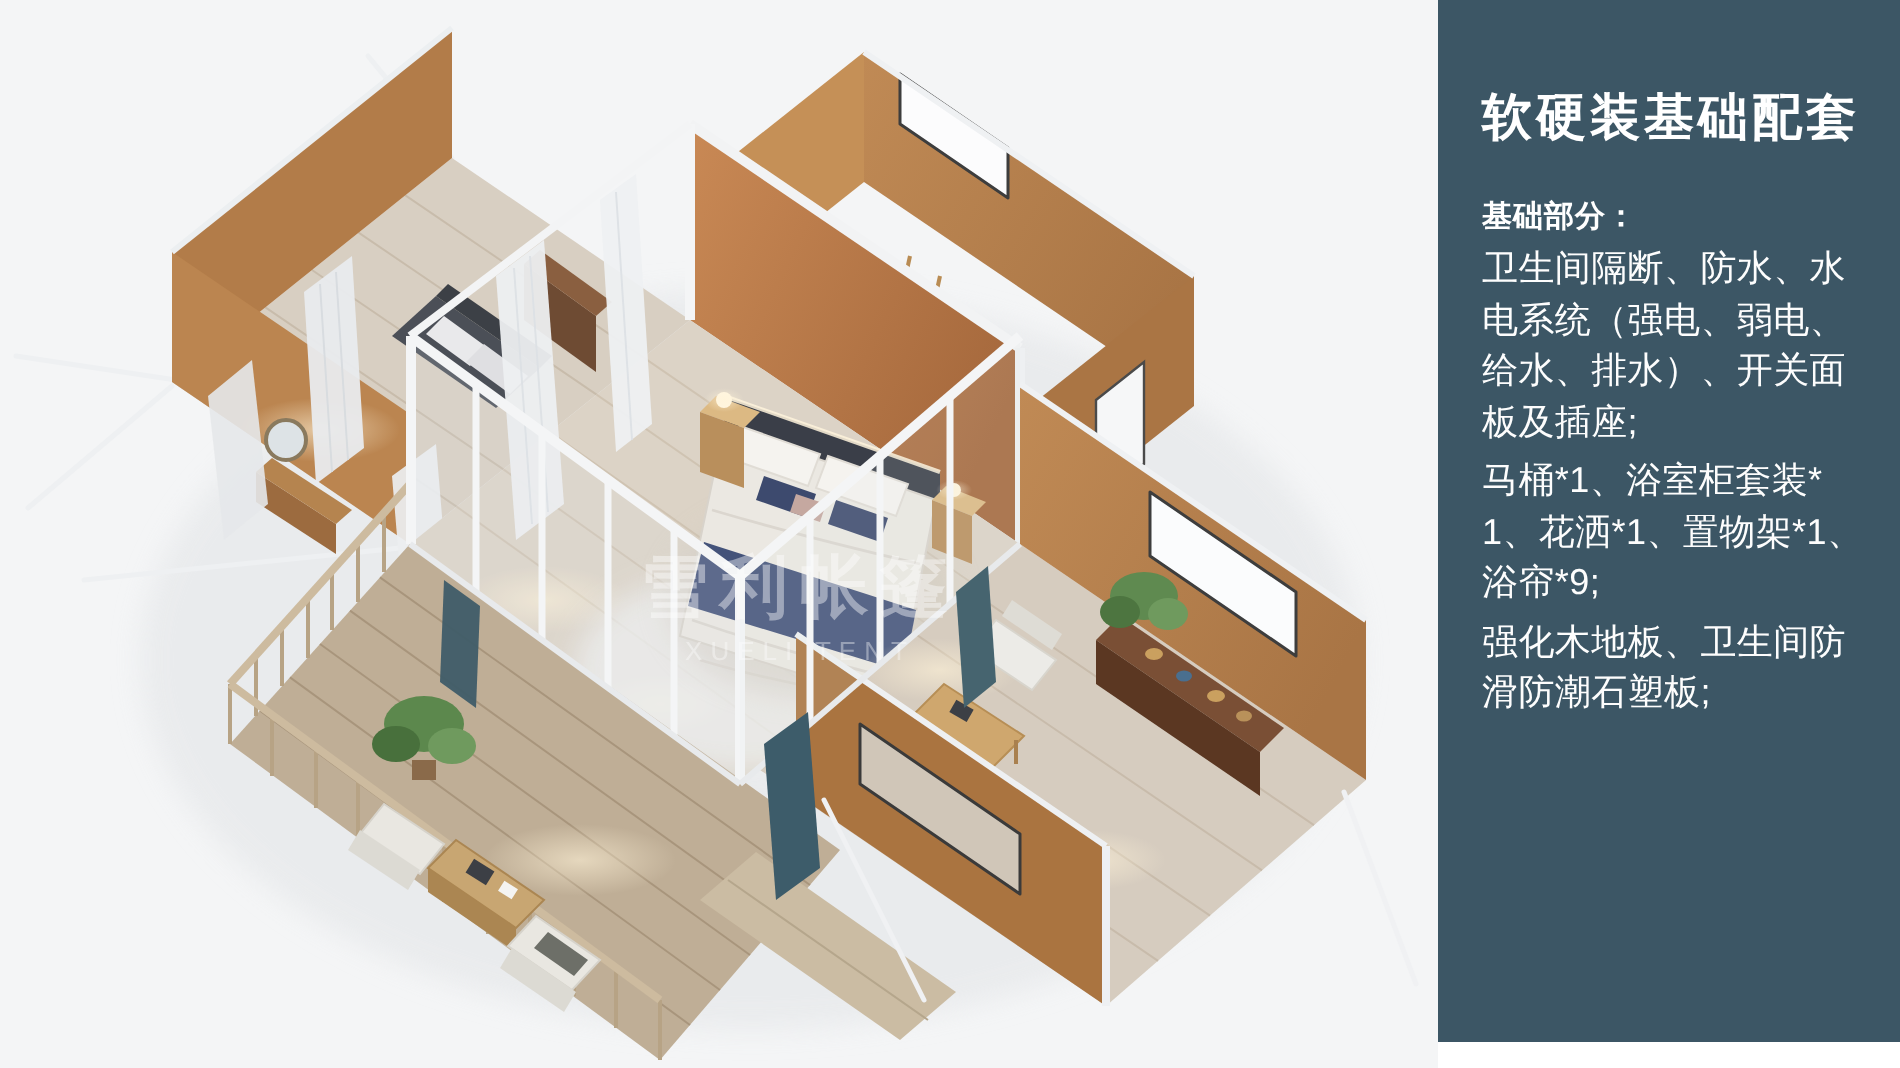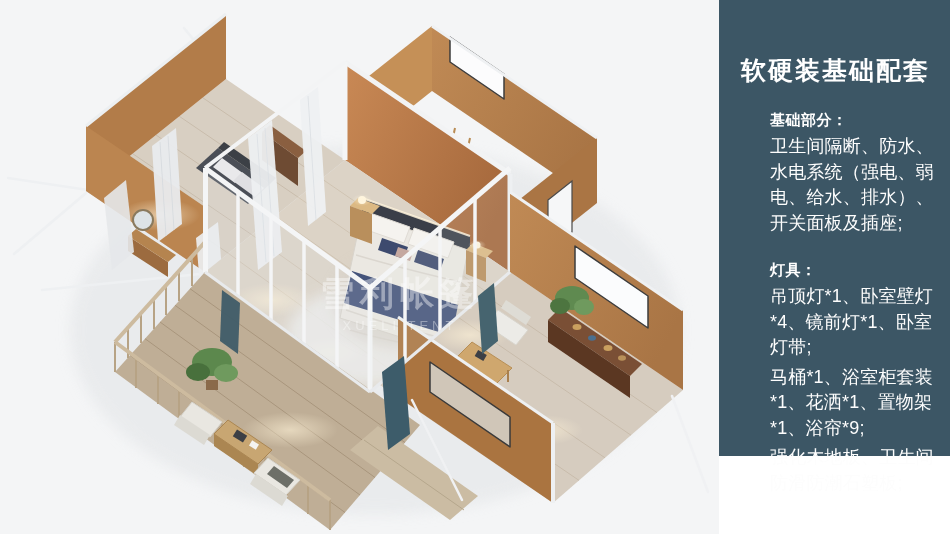--- a/index.html
+++ b/index.html
@@ -1,25 +1,25 @@
 <!DOCTYPE html>
 <html><head>
 <meta charset="utf-8">
 <style>
   html,body{margin:0;padding:0;}
   body{width:950px;height:534px;overflow:hidden;
        font-family:"Liberation Sans","DejaVu Sans",sans-serif;background:#ffffff;}
   .page{display:flex;width:950px;height:534px;}
   .render-area{width:719px;height:534px;background:#f4f5f6;position:relative;flex:none;}
   .render-area svg{display:block;}
-  .sidebar{width:231px;height:456px;background:#3c5665;color:#ffffff;flex:none;
-           box-sizing:border-box;padding:12px 13px 0 22px;}
+  .sidebar{width:231px;height:521px;background:#3c5665;color:#ffffff;flex:none;
+           box-sizing:border-box;padding:0 13px 0 22px;}
   .sb-title{font-size:25px;font-weight:bold;letter-spacing:2px;margin:42px 0 0 0;
             white-space:nowrap;color:#ffffff;}
-  .sb-section{margin-left:29px;}
+  .sb-section{margin-left:0;}
   .sb-heading{font-size:15px;font-weight:bold;margin-top:25px;letter-spacing:.5px;}
   .sb-body{font-size:18px;line-height:1.42;margin-top:4px;letter-spacing:.2px;
            color:#fdfdfd;word-break:break-all;}
   .sec-basic .sb-heading{margin-top:24px;}
 </style>
 </head>
 <body>
 
 <div class="page">
 
@@ -340,24 +340,20 @@
     <h1 class="sb-title">软硬装基础配套</h1>
 
     <div class="sb-section sec-basic">
       <div class="sb-heading">基础部分：</div>
       <div class="sb-body">卫生间隔断、防水、水电系统（强电、弱电、给水、排水）、开关面板及插座;</div>
     </div>
 
     <div class="sb-section">
     </div>
 
-    <div class="sb-section">
-      <div class="sb-heading">灯具：</div>
-      <div class="sb-body">吊顶灯*1、卧室壁灯*4、镜前灯*1、卧室灯带;</div>
-    </div>
 
     <div class="sb-section">
       <div class="sb-body">马桶*1、浴室柜套装*1、花洒*1、置物架*1、浴帘*9;</div>
     </div>
 
     <div class="sb-section">
       <div class="sb-body">强化木地板、卫生间防滑防潮石塑板;</div>
     </div>
   </aside>
 

